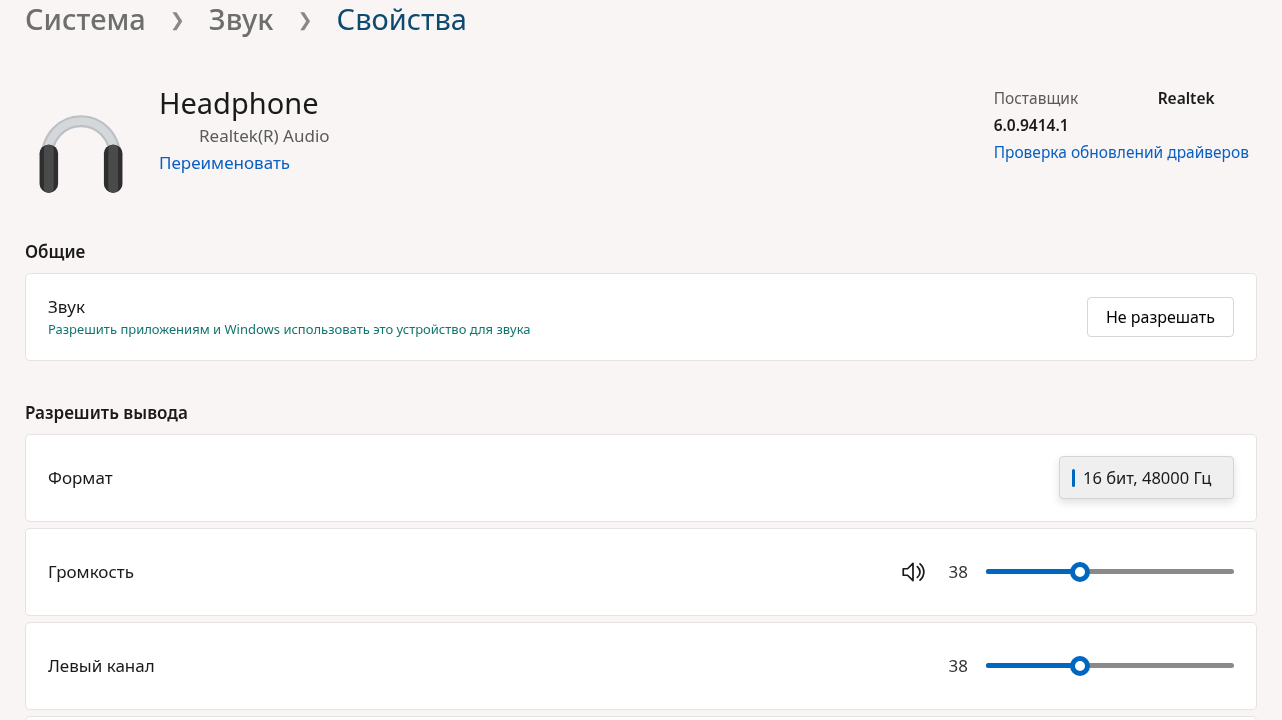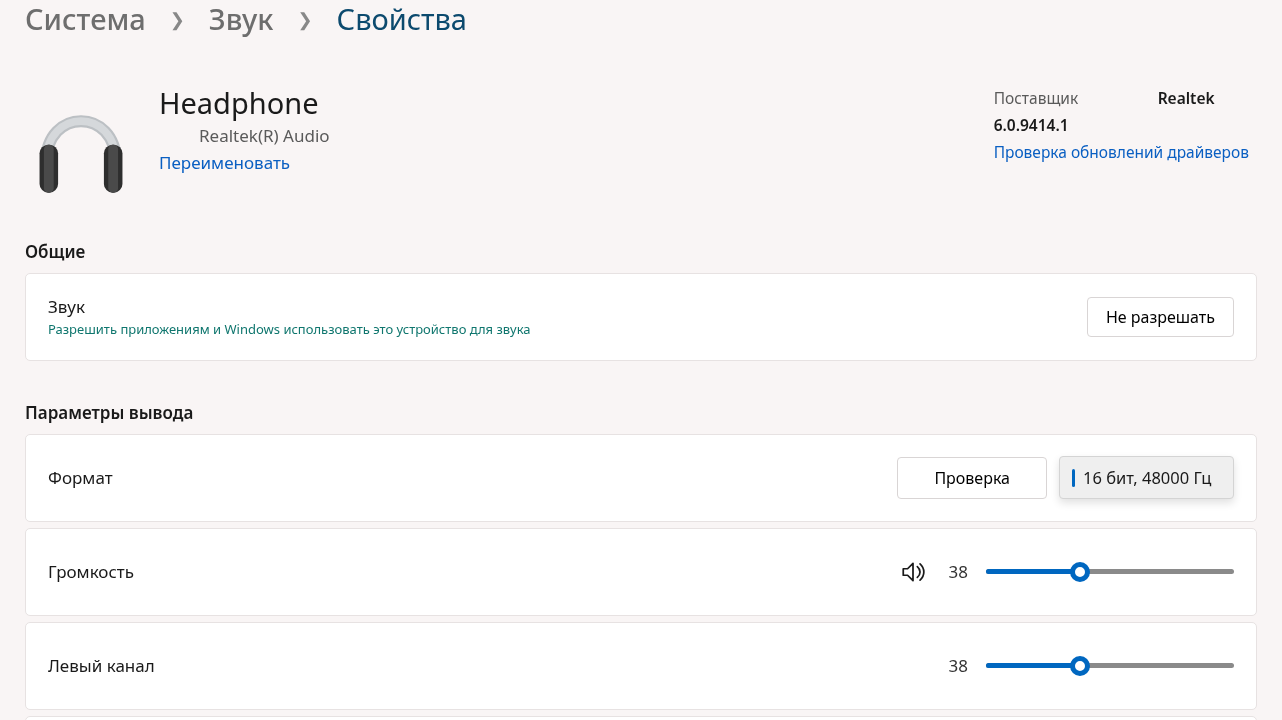--- a/index.html
+++ b/index.html
@@ -198,26 +198,25 @@
 <div class="section-title">Общие</div>
 
 <div class="card">
   <div class="card-left">
     <div class="card-label">Звук</div>
     <div class="card-desc">Разрешить приложениям и Windows использовать это устройство для звука</div>
   </div>
   <button class="btn">Не разрешать</button>
 </div>
 
-<div class="section-title" style="margin-top:40px">Параметры вывода</div>
+<div class="section-title" style="margin-top:40px">Разрешить вывода</div>
 
 <div class="card">
   <div class="card-label">Формат</div>
   <div class="fmt-right">
-    <button class="btn" style="padding:9px 36px">Проверка</button>
     <div class="dropdown">
       <span class="bar"></span>
       <span>16 бит, 48000 Гц</span>
     </div>
   </div>
 </div>
 
 <div class="card">
   <div class="card-label">Громкость</div>
   <div class="vol-right">

